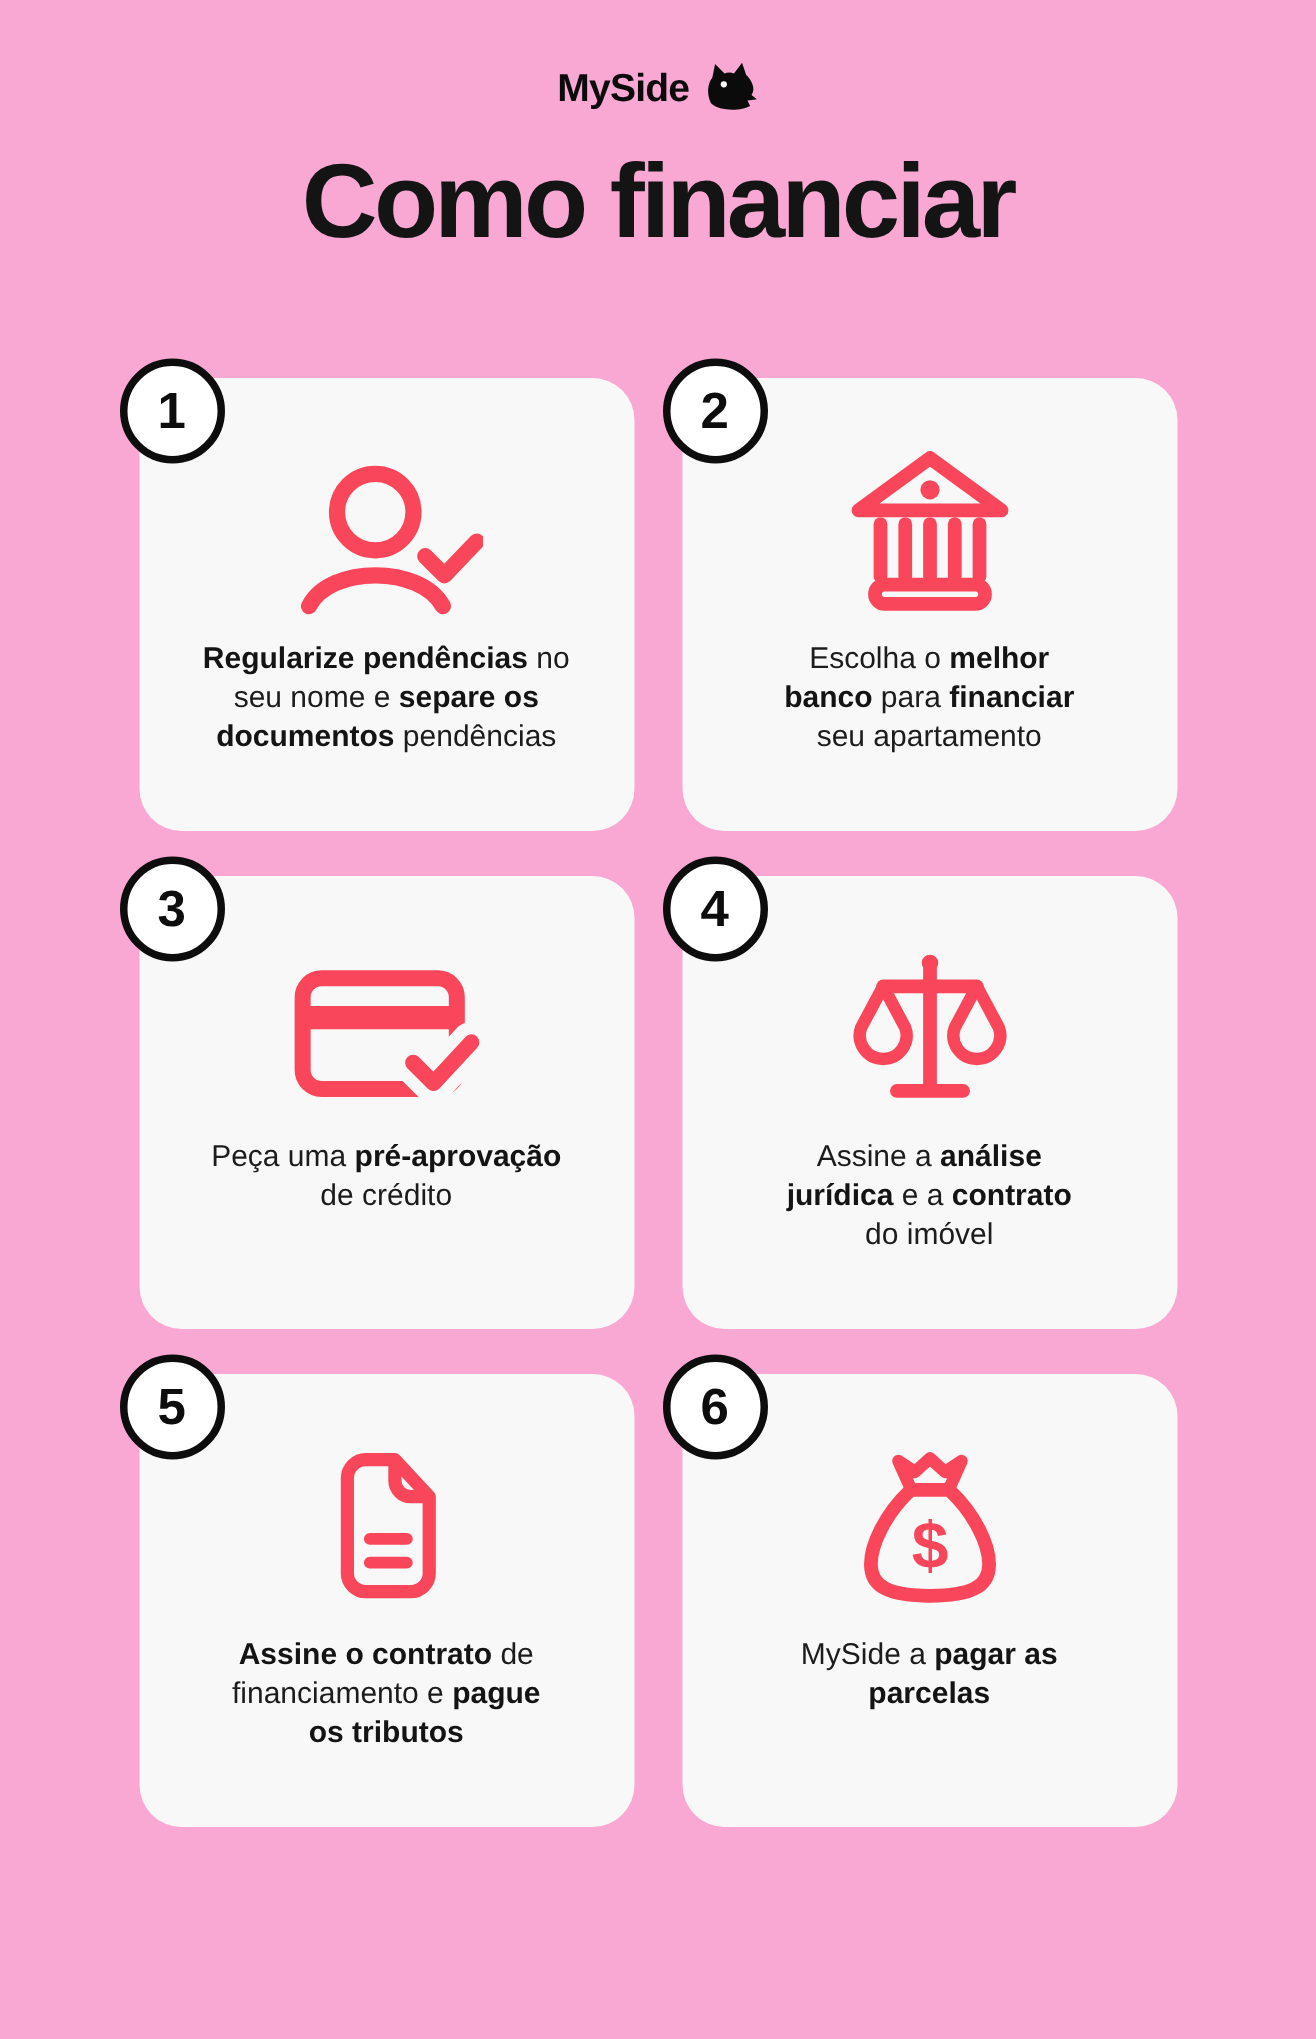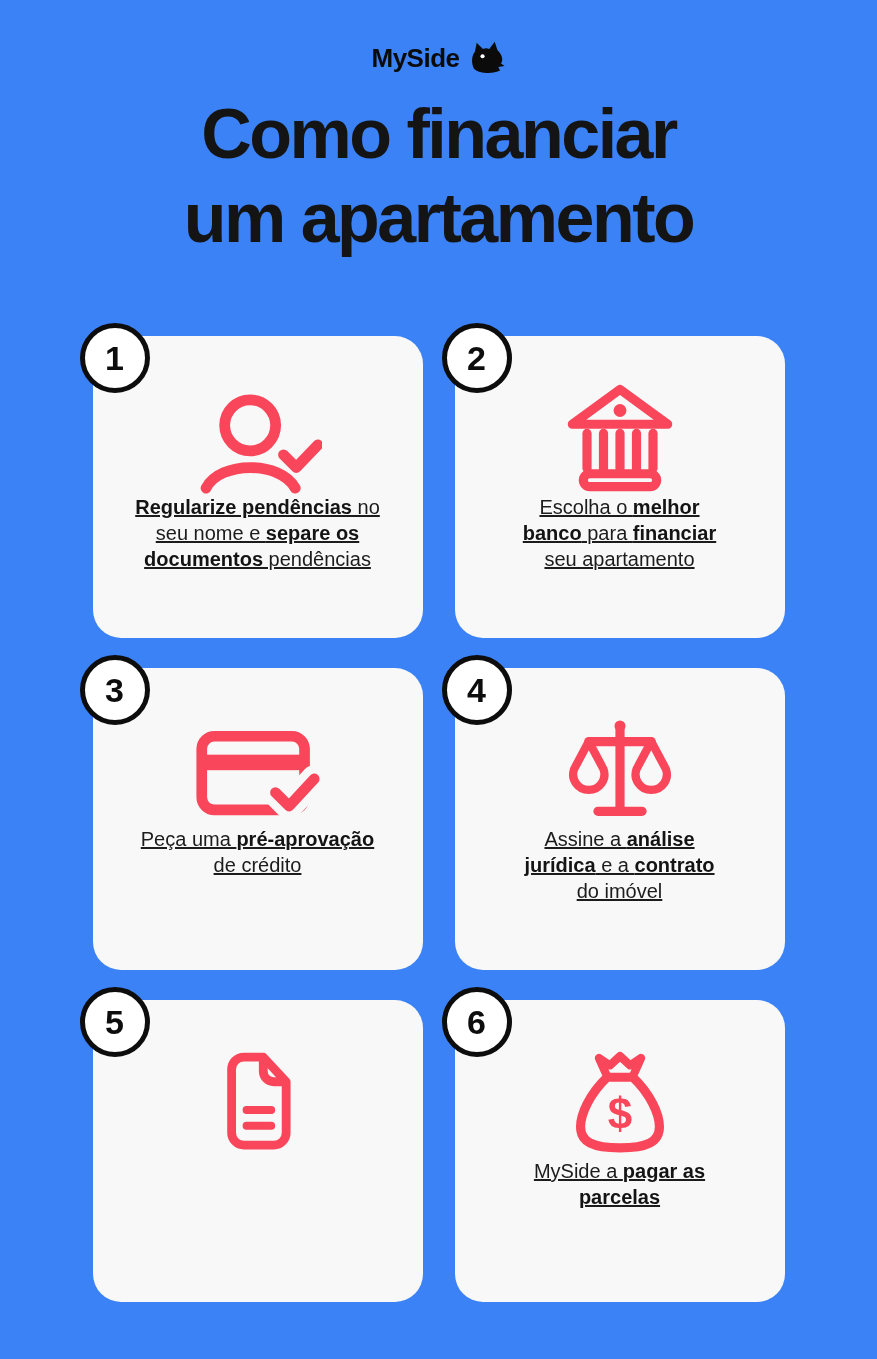--- a/index.html
+++ b/index.html
@@ -1,54 +1,53 @@
 <!DOCTYPE html>
 <html><head>
 <meta charset="utf-8">
 <style>
   html,body{margin:0;padding:0;background:#ffffff;}
   body{width:877px;height:1359px;font-family:"Liberation Sans",sans-serif;color:#1c1c1c;}
-  .container{position:relative;width:877px;height:1359px;background:#3b82f6;overflow:hidden;}
+  .container{position:relative;width:877px;height:1359px;background:#f9a8d4;overflow:hidden;}
 
   .header{display:flex;justify-content:center;align-items:center;gap:9px;padding-top:40px;}
   .brand{font-size:26px;font-weight:700;letter-spacing:-0.5px;color:#0b0b0b;}
   .dog-svg{width:37px;height:36px;display:block;}
 
   .title{margin:16px 0 12px;text-align:center;font-size:70px;line-height:1.2;font-weight:700;
          letter-spacing:-2.5px;color:#141414;}
 
   .grid{display:grid;grid-template-columns:330px 330px;column-gap:32px;row-gap:30px;
         justify-content:center;margin-top:76px;}
   .card{position:relative;background:#f8f8f8;border-radius:28px;height:302px;}
   .badge{position:absolute;top:-13px;left:-13px;width:60px;height:60px;background:#ffffff;
          border:5px solid #0d0d0d;border-radius:50%;display:flex;align-items:center;
          justify-content:center;font-size:34px;font-weight:700;color:#0d0d0d;}
   .icon-wrap{display:flex;justify-content:center;align-items:flex-end;height:158px;}
-  .step-text{text-align:center;font-size:20px;line-height:26px;
-             color:#1c1c1c;padding:0 14px;white-space:pre-line;text-decoration:underline;}
+  .step-text{margin-top:16px;text-align:center;font-size:20px;line-height:26px;
+             color:#1c1c1c;padding:0 14px;white-space:pre-line;}
   .step-text b{font-weight:700;color:#141414;}
 </style>
 </head>
 <body>
 
 <div class="container">
 
   <div class="header">
     <span class="brand">MySide</span>
     <span>
       <svg class="dog-svg" viewBox="0 0 40 40">
         <path fill="#0b0b0b" d="M5 32 C2 26 2 18 6 13 L8 3 L15 10 C17 9 20 9 22 10 L28 2 L31 11 C36 16 38 22 35 26 L39 29 L32 30 L34 34 C27 38 11 38 5 32 Z"></path>
         <circle cx="14.5" cy="18" r="2.3" fill="#ffffff"></circle>
       </svg>
     </span>
   </div>
 
   <h1 class="title">
     <span>Como financiar</span><br>
-    <span>um apartamento</span>
   </h1>
 
   <div class="grid">
   <div class="card">
     <div class="badge">
       <span>1</span>
     </div>
     <div class="icon-wrap">
           <svg width="128" height="100" viewBox="0 0 130 102" fill="none" stroke="#F9465A" stroke-width="11" stroke-linecap="round" stroke-linejoin="round">
     <circle cx="57" cy="32" r="26"></circle>
@@ -122,20 +121,23 @@
       <span>5</span>
     </div>
     <div class="icon-wrap">
           <svg width="88" height="112" viewBox="0 0 100 122" fill="none" stroke="#F9465A" stroke-width="10" stroke-linecap="round" stroke-linejoin="round">
     <path d="M56 10 H34 A14 14 0 0 0 20 24 V96 A14 14 0 0 0 34 110 H68 A14 14 0 0 0 82 96 V38 Z"></path>
     <path d="M56 12 V26 A12 12 0 0 0 68 38 H80"></path>
     <path d="M37 70 H65" stroke-width="9"></path>
     <path d="M37 88 H65" stroke-width="9"></path>
   </svg>
         </div>
+    <div class="step-text"><b>Assine o contrato</b><span> de
+financiamento e </span><b>pague
+os tributos</b></div>
   </div>
 
   <div class="card">
     <div class="badge">
       <span>6</span>
     </div>
     <div class="icon-wrap">
           <svg width="110" height="112" viewBox="0 0 120 122" fill="none" stroke="#F9465A" stroke-linecap="round" stroke-linejoin="round">
     <path d="M46 33 L37 13 L49 21 L60 11 L71 21 L83 13 L74 33" stroke-width="9"></path>
     <path d="M46 34 H74 C93 52 103 74 103 88 C103 105 89 111 60 111 C31 111 17 105 17 88 C17 74 27 52 46 34 Z" stroke-width="10"></path>

